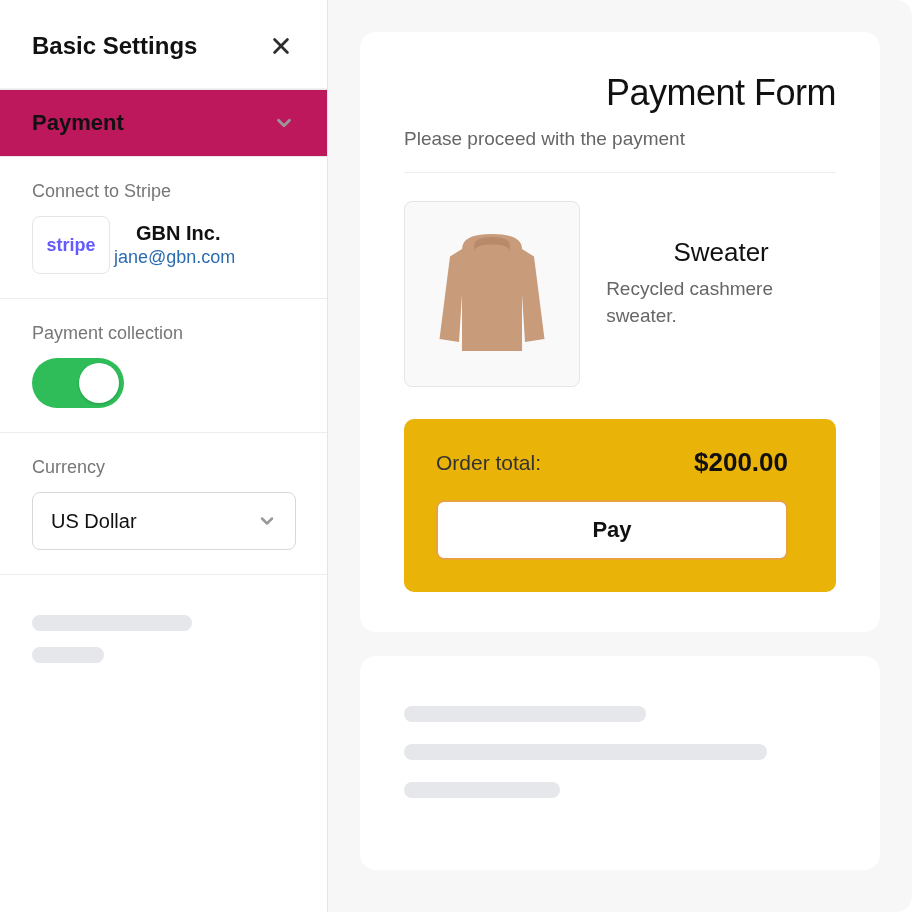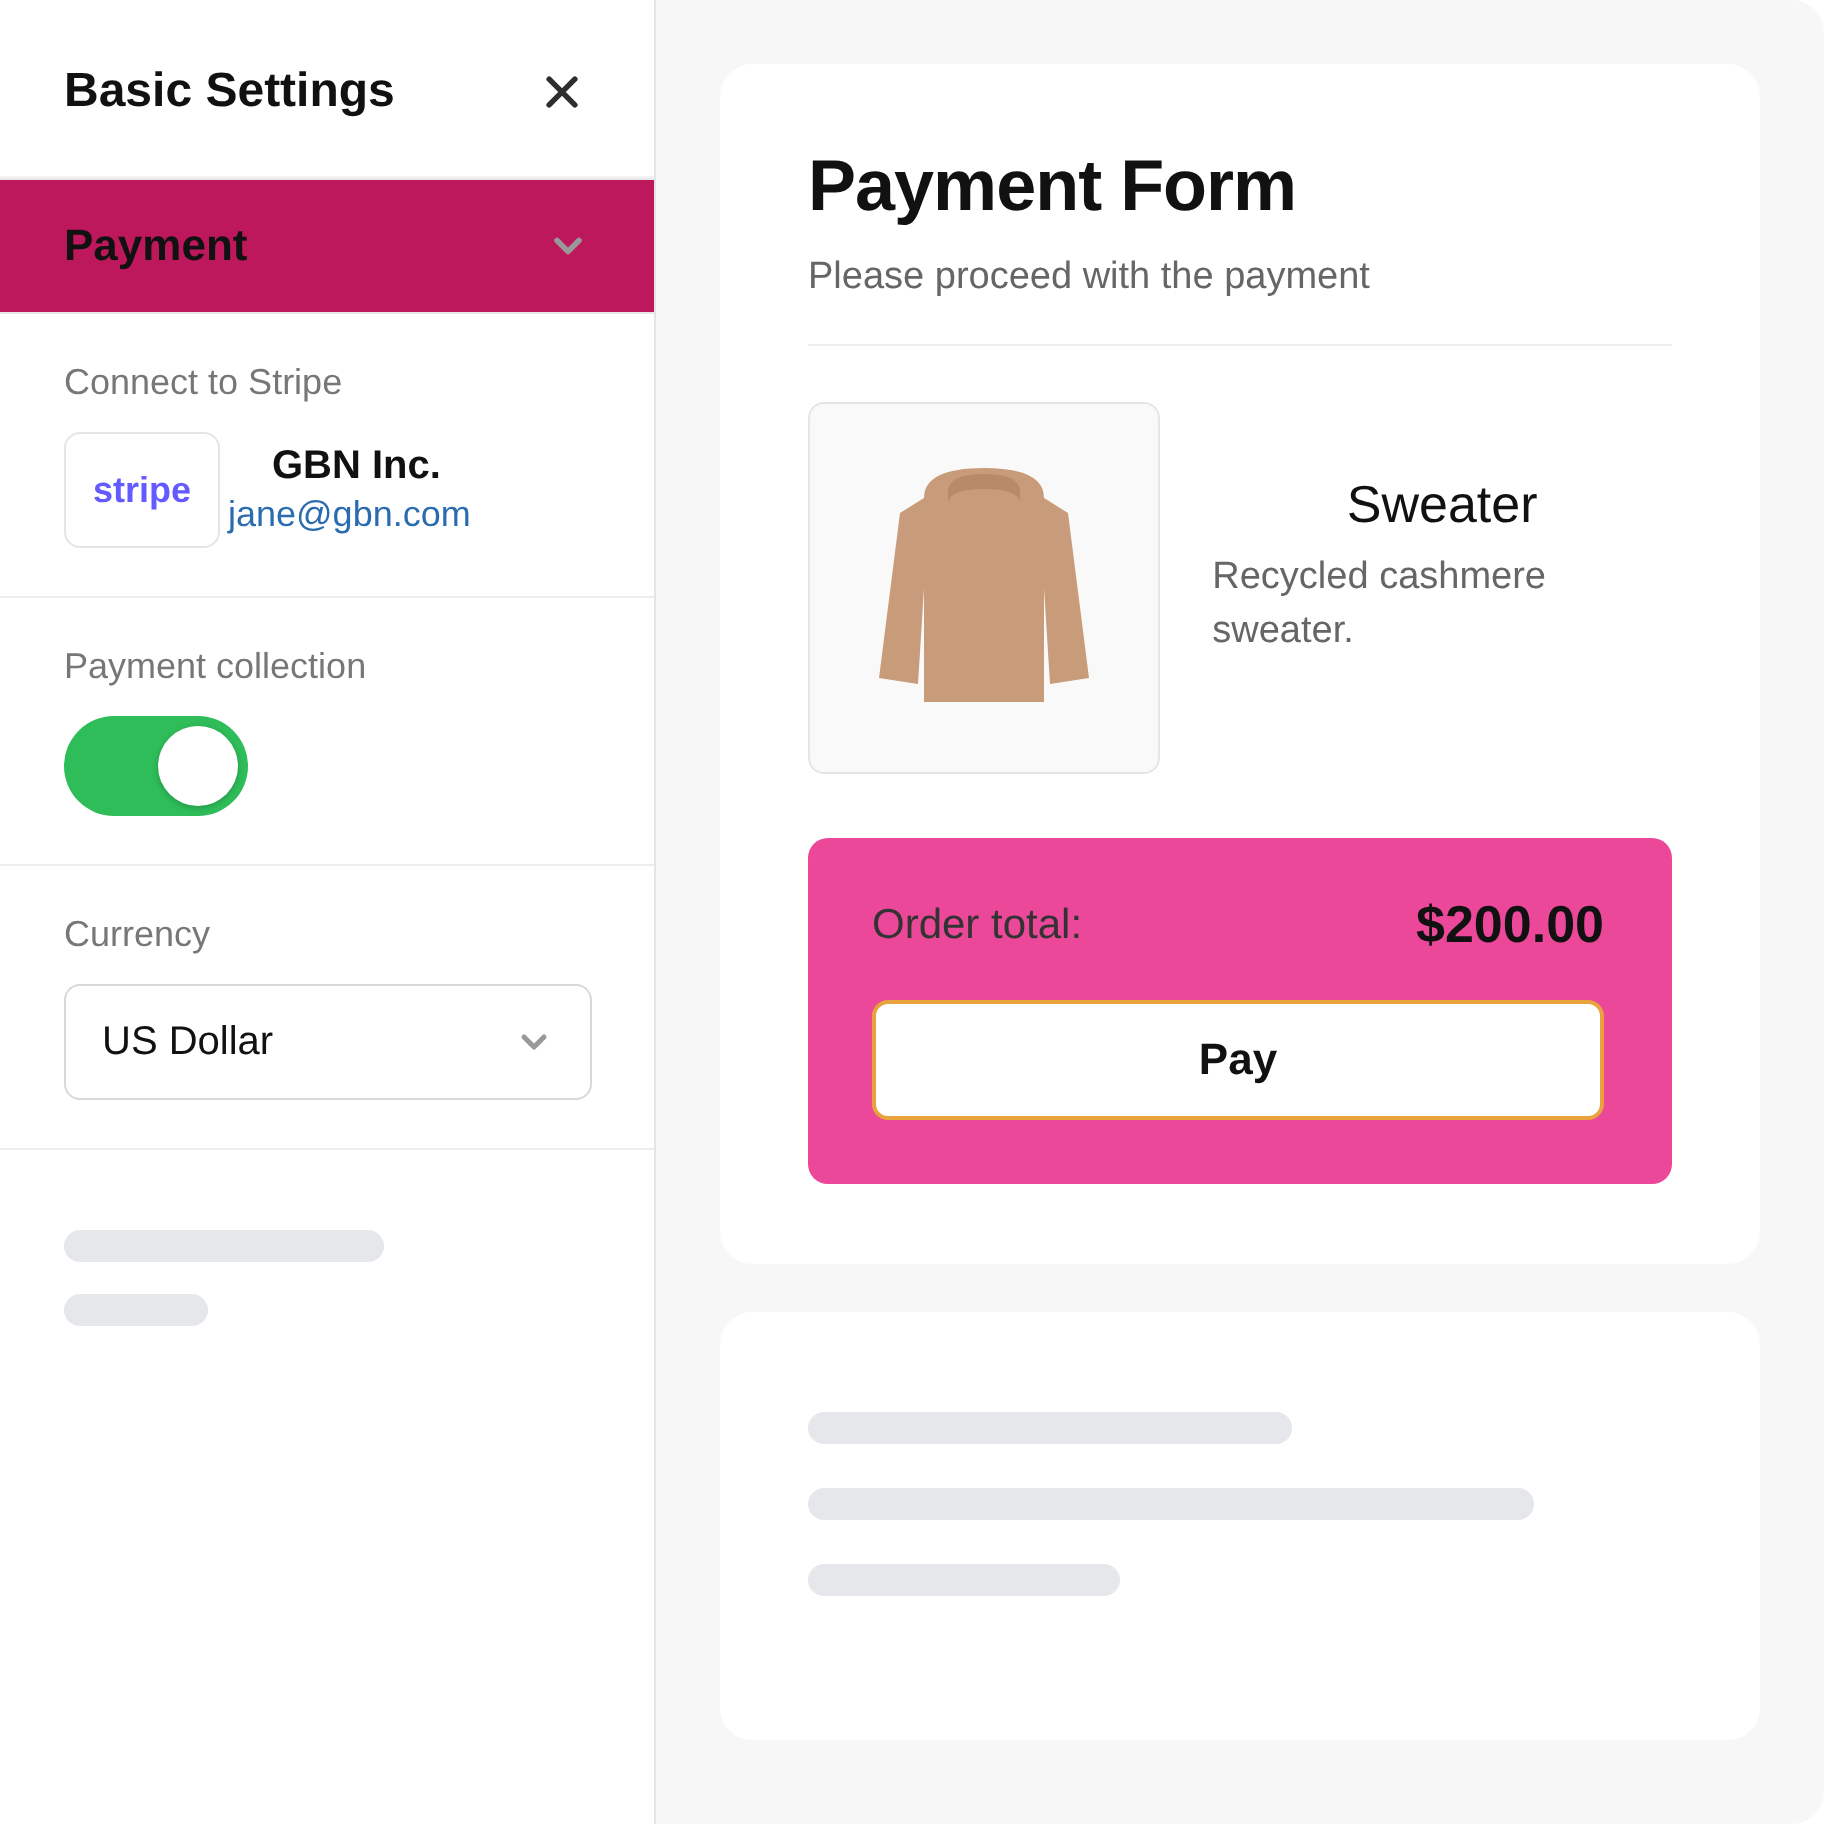--- a/index.html
+++ b/index.html
@@ -155,23 +155,24 @@
       gap: 24px;
       border-radius: 0 16px 16px 0;
     }
     .card {
       background: #fff;
       border-radius: 16px;
       padding: 40px 44px;
     }
     .form-title {
       font-size: 36px;
-      font-weight: 700;
+      font-weight: 400;
       color: #111;
       letter-spacing: -0.5px;
+      text-align: right;
     }
     .form-subtitle {
       font-size: 19px;
       color: #666;
       margin-top: 14px;
       padding-bottom: 22px;
       border-bottom: 1px solid #ededed;
     }
     .product-row {
       display: flex;
@@ -204,23 +205,23 @@
       color: #111;
       text-align: center;
     }
     .product-desc {
       font-size: 19px;
       color: #666;
       margin-top: 8px;
       line-height: 1.4;
     }
     .order-box {
-      background: #ec4899;
+      background: #eab308;
       border-radius: 10px;
-      padding: 28px 34px 32px 32px;
+      padding: 28px 48px 32px 32px;
       margin-top: 32px;
     }
     .order-row {
       display: flex;
       justify-content: space-between;
       align-items: center;
       margin-bottom: 22px;
     }
     .order-label {
       font-size: 21px;

